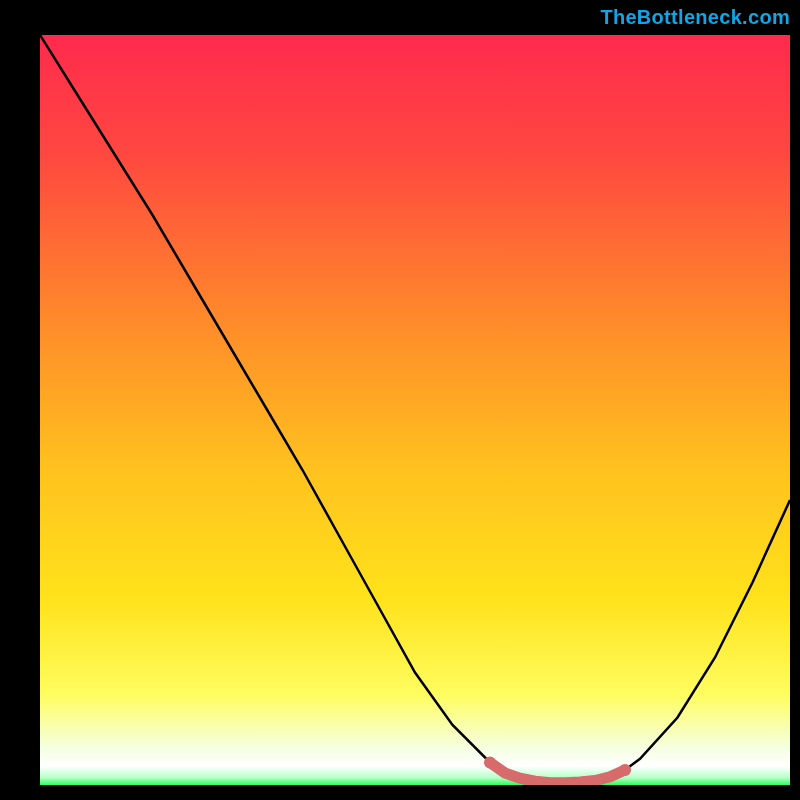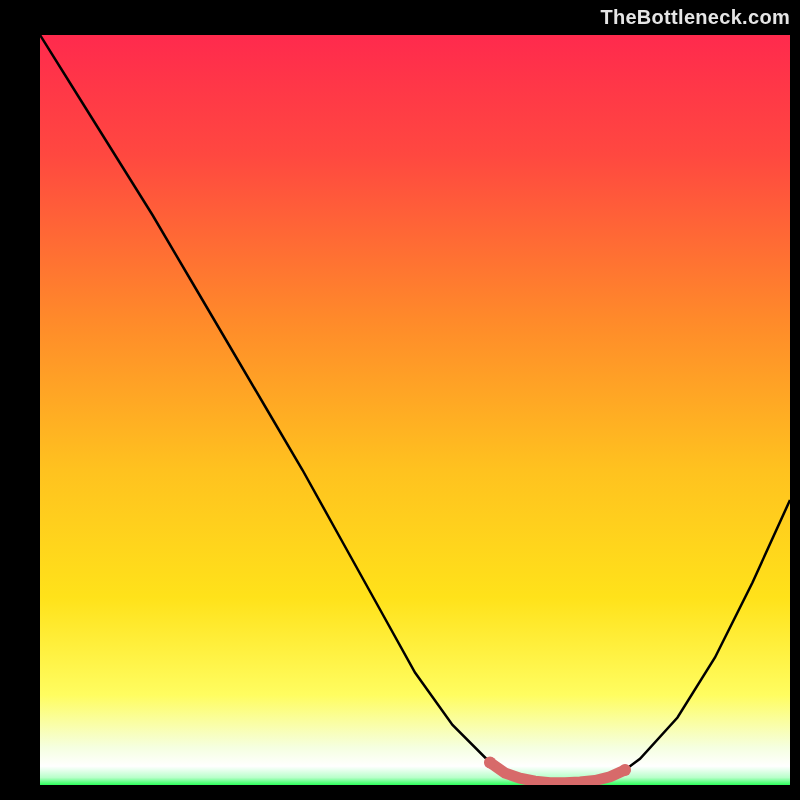--- a/index.html
+++ b/index.html
@@ -14,21 +14,21 @@
   .container {
     position: relative;
     width: 800px;
     height: 800px;
     background: #000;
   }
   .watermark {
     position: absolute;
     top: 6px;
     right: 10px;
-    color: #e5e5e5;
+    color: #0ea5e9;
     font-size: 20px;
     font-weight: 600;
     letter-spacing: 0.3px;
     z-index: 10;
   }
   .plot-area {
     position: absolute;
     left: 40px;
     top: 35px;
     width: 750px;

